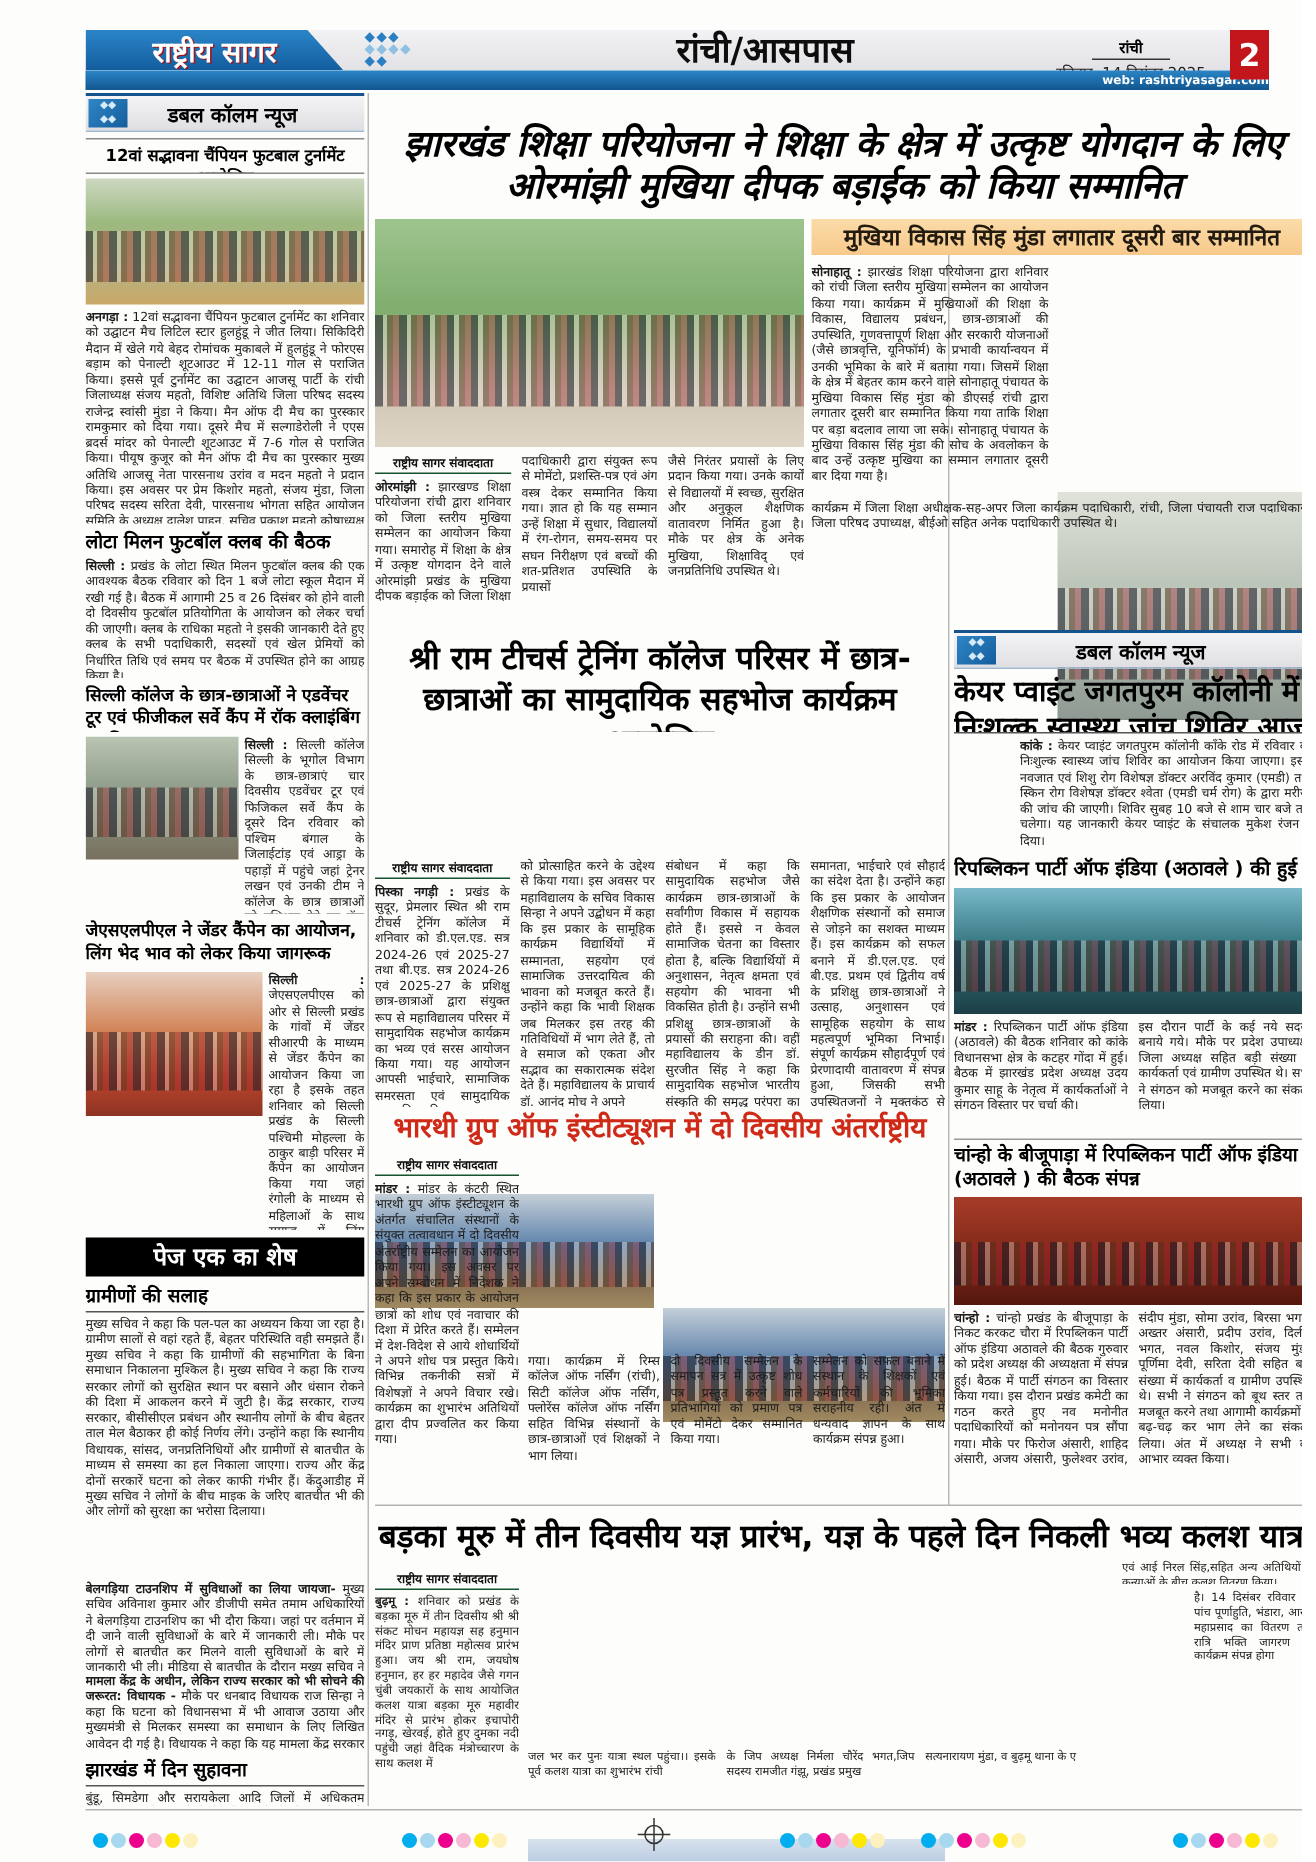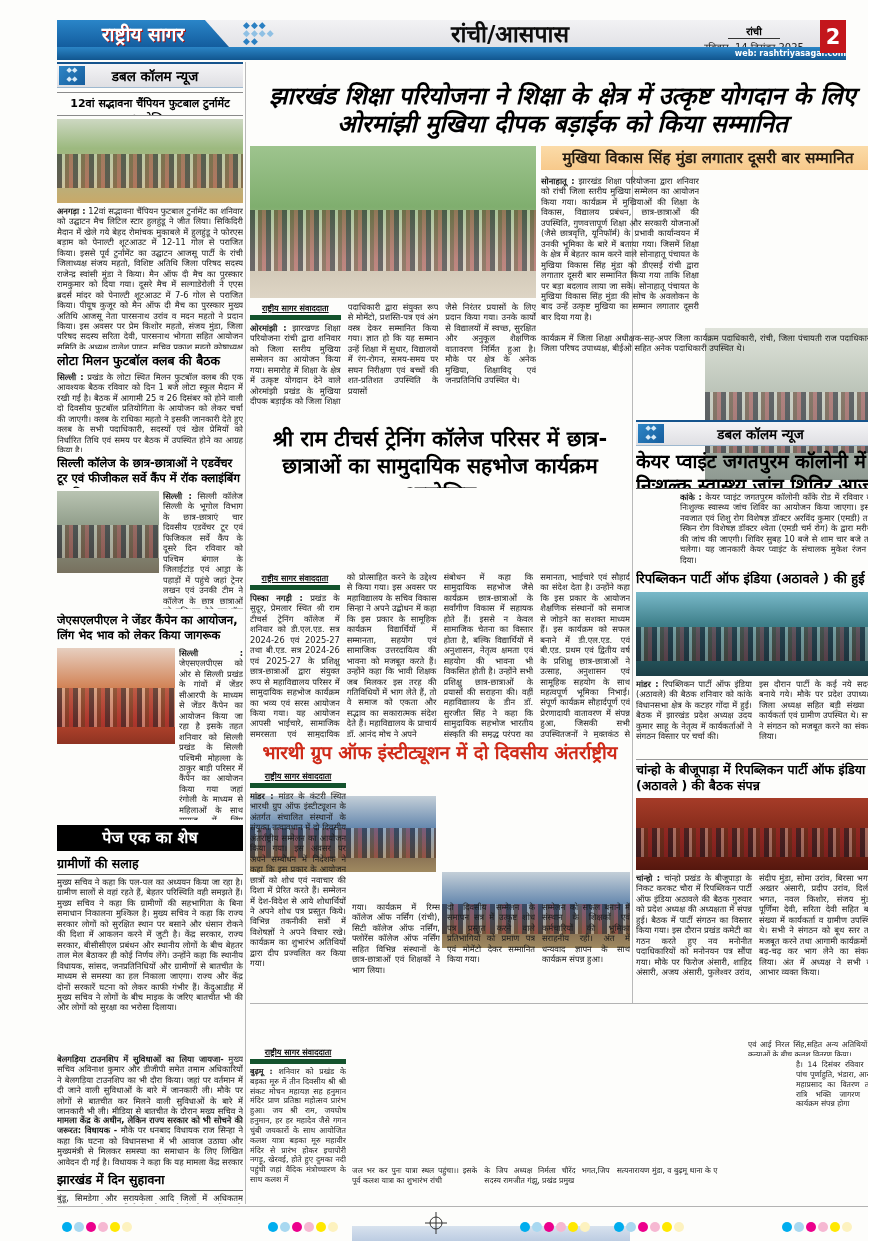--- a/index.html
+++ b/index.html
@@ -19,21 +19,21 @@
   .date-line{font-size:10px;color:#222;margin-top:1px;}
   .page-box{left:820px;top:20px;width:26px;height:33px;background:#c3161c;color:#fff;font-weight:bold;font-size:21px;
             display:flex;align-items:center;justify-content:center;z-index:5;}
   .web-strip{left:57px;top:47px;width:789px;height:13px;background:linear-gradient(180deg,#2b85c6,#11568f);color:#fff;
              font-size:8px;font-weight:bold;text-align:right;line-height:13px;box-sizing:border-box;}
   
   .vrule{width:1px;background:#b9b9b9;}
   .hrule{height:1px;background:#b3b3b3;}
   .bt{font-size:8.3px;line-height:1.26;text-align:justify;color:#1c1c1c;overflow:hidden;}
   .dl{font-weight:bold;}
-  .by{font-size:8px;font-weight:bold;text-align:center;border-bottom:5px solid #14532d;padding-bottom:2px;margin-bottom:3px;color:#111;text-decoration:underline;}
+  .by{font-size:8px;font-weight:bold;text-align:center;border-bottom:1px solid #14532d;padding-bottom:2px;margin-bottom:3px;color:#111;}
   .cols{display:flex;gap:7px;}
   .cols>div{flex:1;}
   .dcn{height:23px;background:linear-gradient(180deg,#f4f4f6,#dfdfe3);border-top:2px solid #15538c;border-bottom:1px solid #9db8cf;
        display:flex;align-items:center;}
   .dcn .sq{width:26px;height:19px;background:linear-gradient(135deg,#2f86c6,#155d9d);margin:0 6px 0 2px;color:#d7eaf7;
            font-size:7px;line-height:9px;text-align:center;overflow:hidden;}
   .dcn .sq::before{content:"◆◆\A◆◆";white-space:pre;}
   .dcn .t{flex:1;text-align:center;font-weight:bold;font-size:13.5px;color:#000;padding-right:24px;}
   .hl{font-weight:bold;color:#000;overflow:hidden;}
   .hl-rule{border-top:1px solid #8a8a8a;border-bottom:1px solid #8a8a8a;padding:2px 0;}
@@ -187,20 +187,21 @@
       <span class="dl">मांडर :</span> <span>मांडर के कंटरी स्थित भारथी ग्रुप ऑफ इंस्टीट्यूशन के अंतर्गत संचालित संस्थानों के संयुक्त तत्वावधान में दो दिवसीय अंतर्राष्ट्रीय सम्मेलन का आयोजन किया गया। इस अवसर पर अपने सम्बोधन में निदेशक ने कहा कि इस प्रकार के आयोजन छात्रों को शोध एवं नवाचार की दिशा में प्रेरित करते हैं। सम्मेलन में देश-विदेश से आये शोधार्थियों ने अपने शोध पत्र प्रस्तुत किये। विभिन्न तकनीकी सत्रों में विशेषज्ञों ने अपने विचार रखे। कार्यक्रम का शुभारंभ अतिथियों द्वारा दीप प्रज्वलित कर किया गया।</span>
     </div>
   </div>
   <div class="abs photo p-bgi" style="left:352px;top:770px;width:278px;height:128px;"></div>
   <div class="abs cols" style="left:352px;top:902px;width:278px;height:100px;">
     <div class="bt">गया। कार्यक्रम में रिम्स कॉलेज ऑफ नर्सिंग (रांची), सिटी कॉलेज ऑफ नर्सिंग, फ्लोरेंस कॉलेज ऑफ नर्सिंग सहित विभिन्न संस्थानों के छात्र-छात्राओं एवं शिक्षकों ने भाग लिया।</div>
     <div class="bt">दो दिवसीय सम्मेलन के समापन सत्र में उत्कृष्ट शोध पत्र प्रस्तुत करने वाले प्रतिभागियों को प्रमाण पत्र एवं मोमेंटो देकर सम्मानित किया गया।</div>
     <div class="bt">सम्मेलन को सफल बनाने में संस्थान के शिक्षकों एवं कर्मचारियों की भूमिका सराहनीय रही। अंत में धन्यवाद ज्ञापन के साथ कार्यक्रम संपन्न हुआ।</div>
   </div>
 
+  <div class="abs hl" style="left:250px;top:1008px;width:627px;height:32px;font-size:21px;line-height:32px;text-align:center;">बड़का मूरु में तीन दिवसीय यज्ञ प्रारंभ, यज्ञ के पहले दिन निकली भव्य कलश यात्रा</div>
   <div class="abs" style="left:250px;top:1046px;width:96px;height:150px;overflow:hidden;">
     <div class="by">राष्ट्रीय सागर संवाददाता</div>
     <div class="bt" style="font-size:7.8px;">
       <span class="dl">बुढ़मू :</span> <span>शनिवार को प्रखंड के बड़का मूरु में तीन दिवसीय श्री श्री संकट मोचन महायज्ञ सह हनुमान मंदिर प्राण प्रतिष्ठा महोत्सव प्रारंभ हुआ। जय श्री राम, जयघोष हनुमान, हर हर महादेव जैसे गगन चुंबी जयकारों के साथ आयोजित कलश यात्रा बड़का मूरु महावीर मंदिर से प्रारंभ होकर इचापोरी नगड़ू, खेरवई, होते हुए दुमका नदी पहुंची जहां वैदिक मंत्रोच्चारण के साथ कलश में</span>
     </div>
   </div>
 
   <div class="abs cols" style="left:352px;top:1166px;width:390px;height:30px;">
     <div class="capt">जल भर कर पुनः यात्रा स्थल पहुंचा।। इसके पूर्व कलश यात्रा का शुभारंभ रांची</div>
     <div class="capt">के जिप अध्यक्ष निर्मला चौरेंद भगत,जिप सदस्य रामजीत गंझू, प्रखंड प्रमुख</div>

